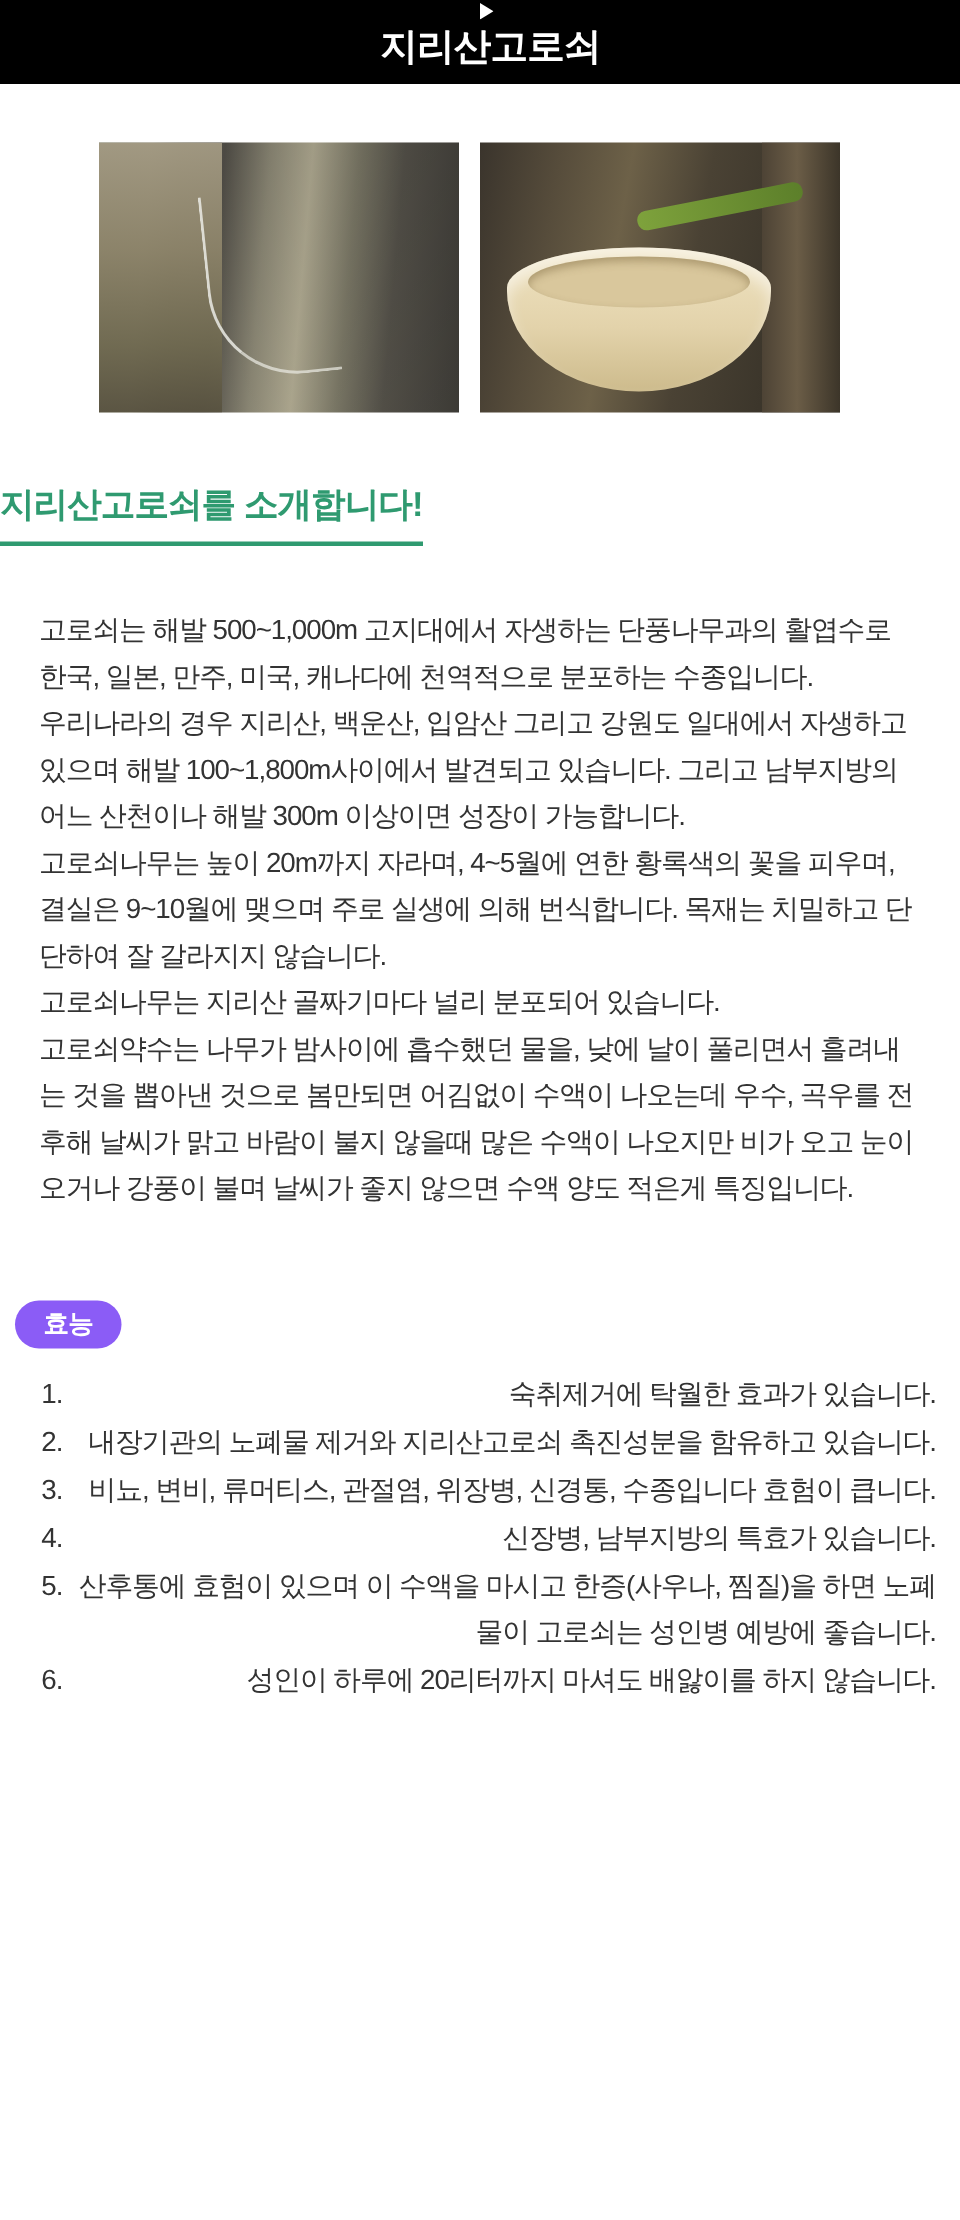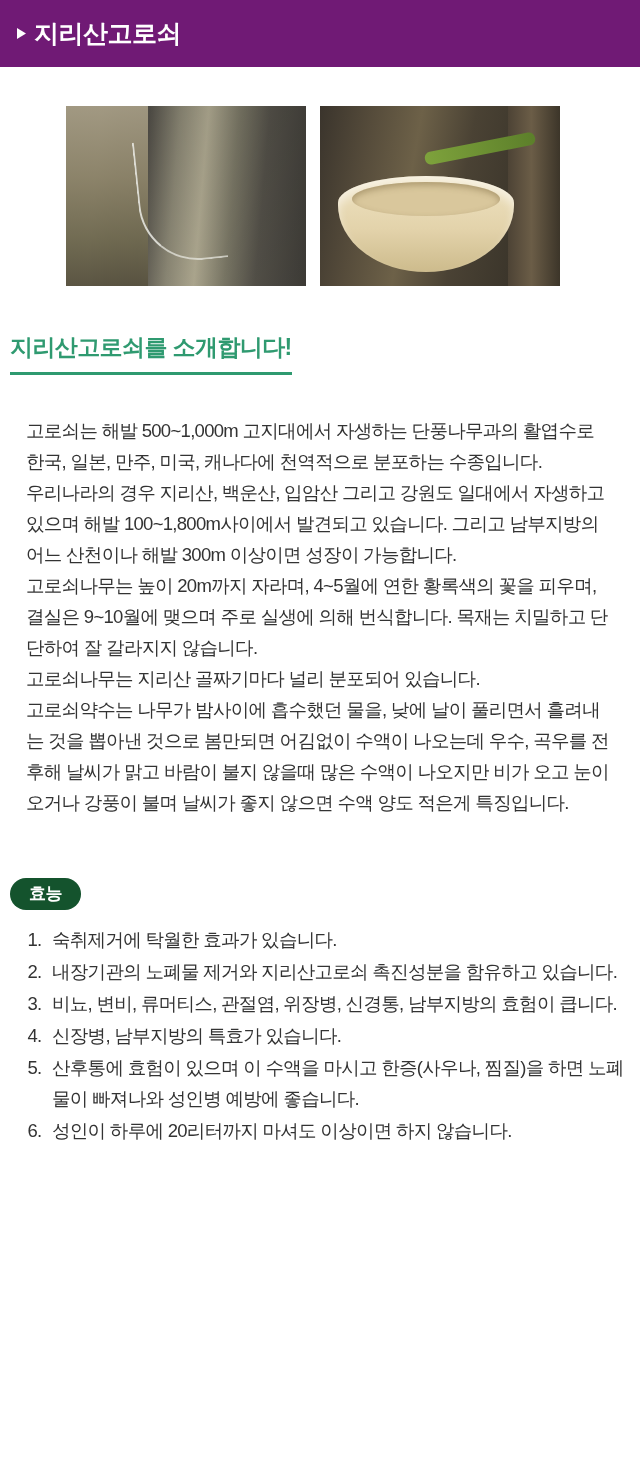--- a/index.html
+++ b/index.html
@@ -12,25 +12,26 @@
     min-height: 1480px;
     background: #ffffff;
     font-family: "Liberation Sans", "DejaVu Sans", sans-serif;
     color: #2f2f2f;
     -webkit-font-smoothing: antialiased;
   }
 
   
   .header-bar {
     width: 640px;
-    height: 67px;
-    background: #701a75;
+    height: 56px;
+    background: #000000;
     display: flex;
     align-items: center;
     padding-left: 14px;
+    flex-direction: column;
   }
   .header-arrow {
     width: 14px;
     height: 14px;
     margin-right: 6px;
     display: inline-flex;
     align-items: center;
     justify-content: center;
     color: #ffffff;
     font-size: 13px;
@@ -119,21 +120,21 @@
   }
   .trunk-right {
     position: absolute;
     right: 0; top: 0; bottom: 0;
     width: 52px;
     background: linear-gradient(90deg, #4d4335, #6b5d47 45%, #3c3529);
   }
 
   
   .section-heading-wrap {
-    padding: 46px 0 0 10px;
+    padding: 46px 0 0 0;
   }
   .section-heading {
     display: inline-block;
     color: #2f9a70;
     font-size: 23px;
     font-weight: bold;
     letter-spacing: -0.6px;
     padding-bottom: 9px;
     border-bottom: 3px solid #2f9a70;
   }
@@ -150,35 +151,36 @@
     color: #333333;
     text-align: left;
   }
 
   
   .badge-wrap {
     padding: 44px 0 0 10px;
   }
   .badge {
     display: inline-block;
-    background: #14532d;
+    background: #8b5cf6;
     color: #ffffff;
     font-size: 17px;
     font-weight: bold;
     letter-spacing: -0.5px;
     padding: 7px 19px 8px;
     border-radius: 18px;
     line-height: 1;
   }
 
   
   ol.effects {
     margin: 14px 0 0 0;
     padding: 0 16px 30px 46px;
     list-style: decimal;
+    text-align: right;
   }
   ol.effects li {
     font-size: 18.5px;
     line-height: 31px;
     letter-spacing: -0.7px;
     color: #333333;
     padding-left: 6px;
     margin-bottom: 1px;
   }
   ol.effects li::marker {
@@ -220,17 +222,17 @@
 고로쇠약수는 나무가 밤사이에 흡수했던 물을, 낮에 날이 풀리면서 흘려내는 것을 뽑아낸 것으로 봄만되면 어김없이 수액이 나오는데 우수, 곡우를 전후해 날씨가 맑고 바람이 불지 않을때 많은 수액이 나오지만 비가 오고 눈이 오거나 강풍이 불며 날씨가 좋지 않으면 수액 양도 적은게 특징입니다.</p>
 </div>
 
 <div class="badge-wrap">
   <span class="badge">효능</span>
 </div>
 
 <ol class="effects">
   <li>숙취제거에 탁월한 효과가 있습니다.</li>
   <li>내장기관의 노폐물 제거와 지리산고로쇠 촉진성분을 함유하고 있습니다.</li>
-  <li>비뇨, 변비, 류머티스, 관절염, 위장병, 신경통, 남부지방의 효험이 큽니다.</li>
+  <li>비뇨, 변비, 류머티스, 관절염, 위장병, 신경통, 수종입니다 효험이 큽니다.</li>
   <li>신장병, 남부지방의 특효가 있습니다.</li>
-  <li>산후통에 효험이 있으며 이 수액을 마시고 한증(사우나, 찜질)을 하면 노폐물이 빠져나와 성인병 예방에 좋습니다.</li>
-  <li>성인이 하루에 20리터까지 마셔도 이상이면 하지 않습니다.</li>
+  <li>산후통에 효험이 있으며 이 수액을 마시고 한증(사우나, 찜질)을 하면 노폐물이 고로쇠는 성인병 예방에 좋습니다.</li>
+  <li>성인이 하루에 20리터까지 마셔도 배앓이를 하지 않습니다.</li>
 </ol>
 
 </body></html>

